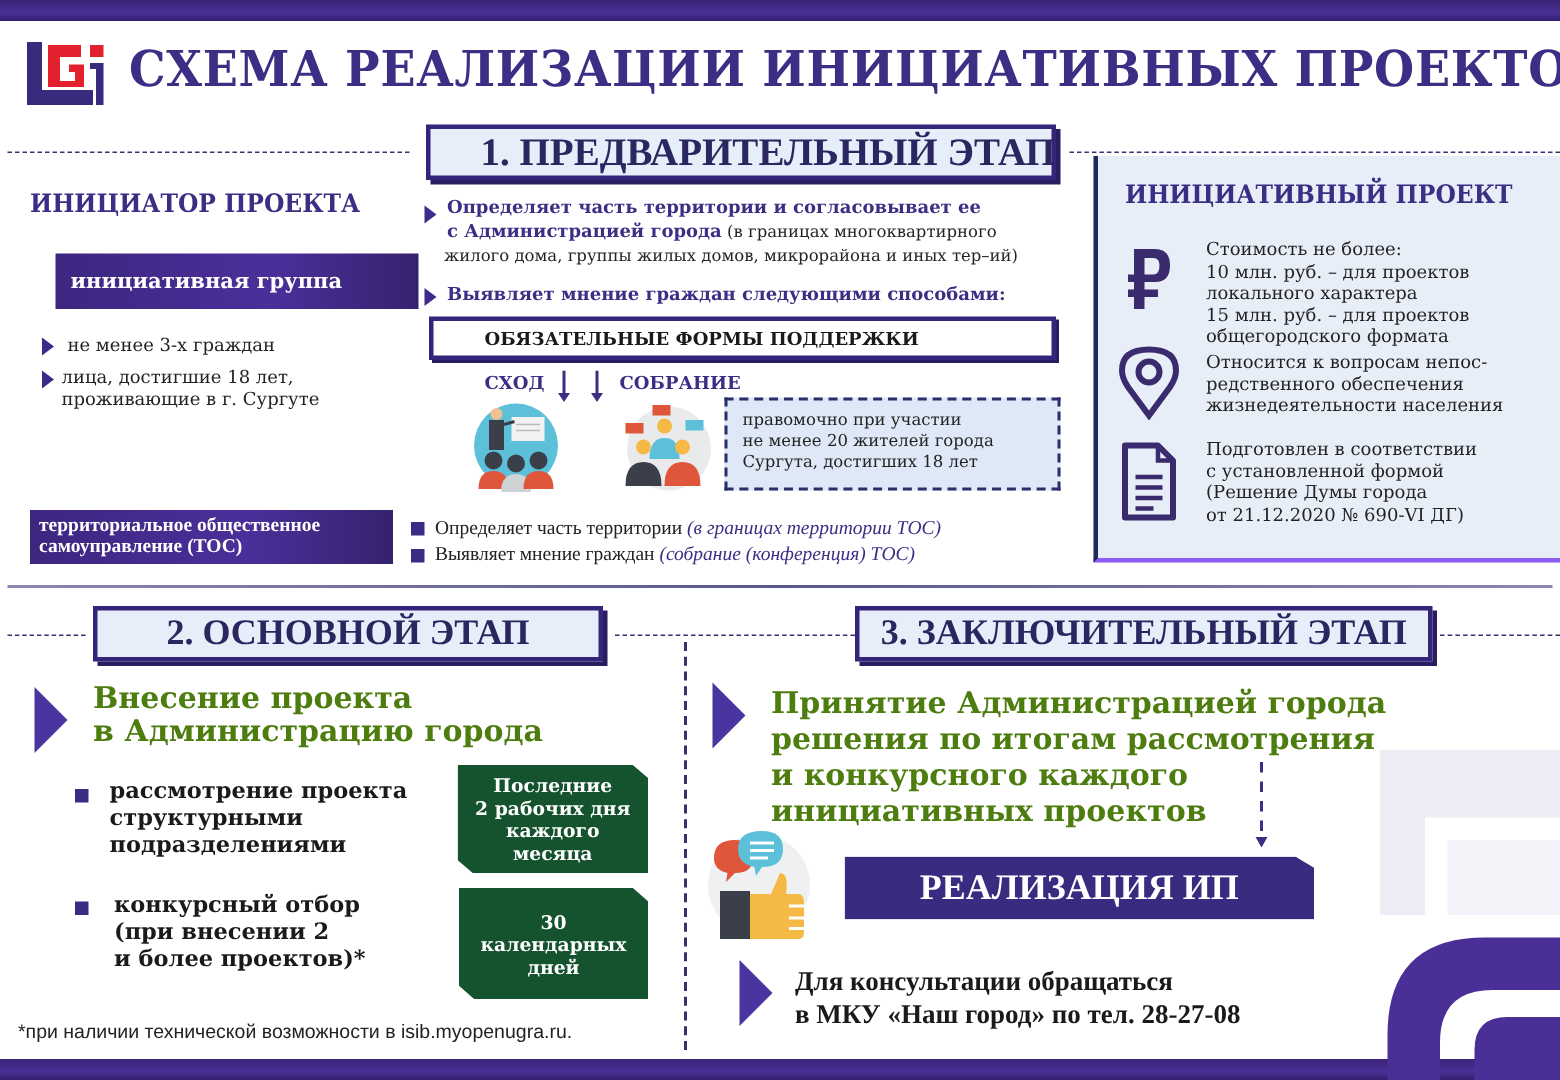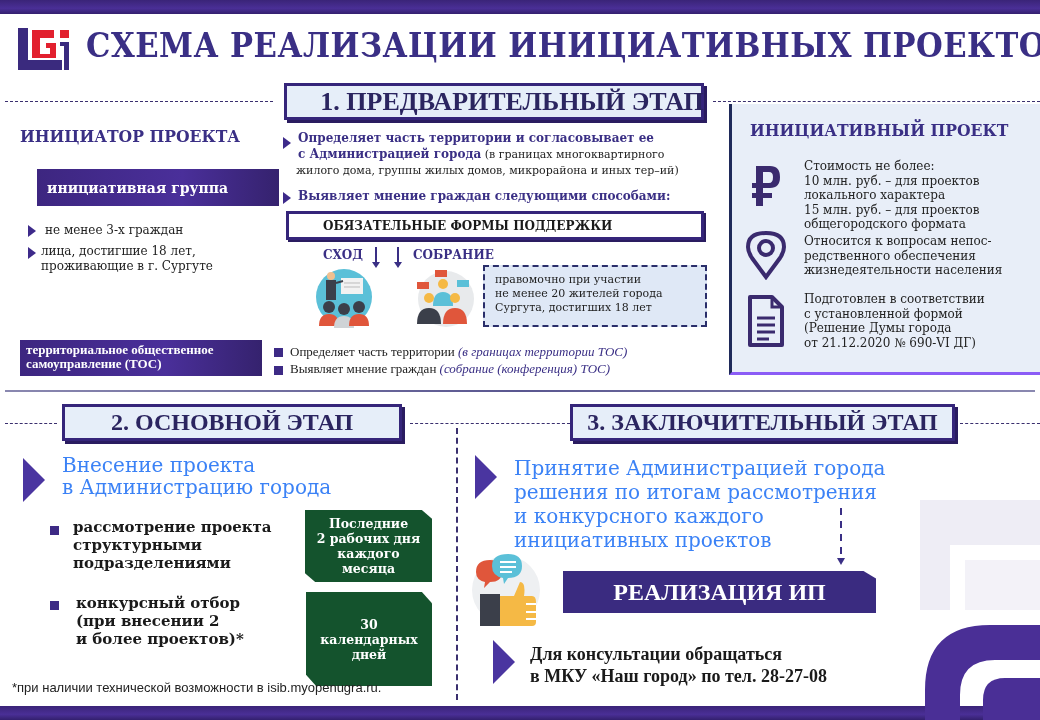--- a/index.html
+++ b/index.html
@@ -32,21 +32,21 @@
   .forms-box { left: 286px; top: 211px; width: 418px; height: 29px; border: 3px solid #35257a; box-shadow: 2px 2px 0 #2a1c60; background: #fff; display: flex; align-items: center; padding-left: 34px; font-family: "DejaVu Serif", serif; font-weight: bold; font-size: 12px; color: #1a1a1a; }
 
   .note-box { left: 483px; top: 265px; width: 224px; height: 62px; background: #dfe8f6; border: 2px dashed #2a2e6a; padding: 6px 10px; font-family: "DejaVu Serif", serif; font-size: 11px; line-height: 14px; color: #222; }
 
   .right-panel { left: 729px; top: 104px; width: 311px; height: 271px; background: #e8eef8; border-left: 3px solid #1f2a5a; border-bottom: 3px solid #8b5cf6; }
   .rp-title { position: absolute; left: 18px; top: 16px; font-family: "DejaVu Serif", serif; font-weight: bold; font-size: 17px; color: #3a2f85; white-space: nowrap; transform: scaleX(0.92); transform-origin: left top; }
   .rp-text { position: absolute; left: 72px; font-family: "DejaVu Serif", serif; font-size: 12px; line-height: 14.5px; color: #222; white-space: nowrap; }
 
   .dark-card { background: #14532d; color: #fff; font-family: "DejaVu Serif", serif; font-weight: bold; font-size: 12.5px; line-height: 15px; text-align: center; display: flex; align-items: center; justify-content: center; clip-path: polygon(0 0, 92% 0, 100% 12%, 100% 100%, 8% 100%, 0 88%); }
 
-  .big-bold { font-family: "DejaVu Serif", serif; font-weight: normal; color: #3b82f6; white-space: nowrap; }
+  .big-bold { font-family: "DejaVu Serif", serif; font-weight: bold; color: #4d7c0f; white-space: nowrap; }
   .black-bold { font-family: "DejaVu Serif", serif; font-weight: bold; color: #1a1a1a; white-space: nowrap; }
 
   .real-box { left: 563px; top: 571px; width: 313px; height: 42px; background: #3a2b80; color: #fff; font-family: "Liberation Serif", serif; font-weight: bold; font-size: 24px; display: flex; align-items: center; justify-content: center; clip-path: polygon(0 0, 96% 0, 100% 18%, 100% 100%, 0 100%); }
 </style>
 </head>
 <body>
 
 <div class="abs topbar"></div>
 <div class="abs bottombar"></div>
 
@@ -224,21 +224,21 @@
     <div>месяца</div>
   </div>
 </div>
 
 <div class="abs sq" style="left:50px; top:601px;"></div>
 <div class="abs black-bold" style="left:76px; top:594px; font-size:15px; line-height:18px;">
   <div>конкурсный отбор</div>
   <div>(при внесении 2</div>
   <div>и более проектов)*</div>
 </div>
-<div class="abs dark-card" style="left:306px; top:592px; width:126px; height:94px;">
+<div class="abs dark-card" style="left:306px; top:592px; width:126px; height:74px;">
   <div>
     <div>30</div>
     <div>календарных</div>
     <div>дней</div>
   </div>
 </div>
 
 <div class="abs" style="left:12px; top:680px; font-family:Liberation Sans, sans-serif; font-size:13px; color:#222; white-space:nowrap;text-align:right;">*при наличии технической возможности в isib.myopenugra.ru.</div>
 
 <div class="abs stage-box" style="left:570px; top:404px; width:385px; height:37px; font-size:24px;">

